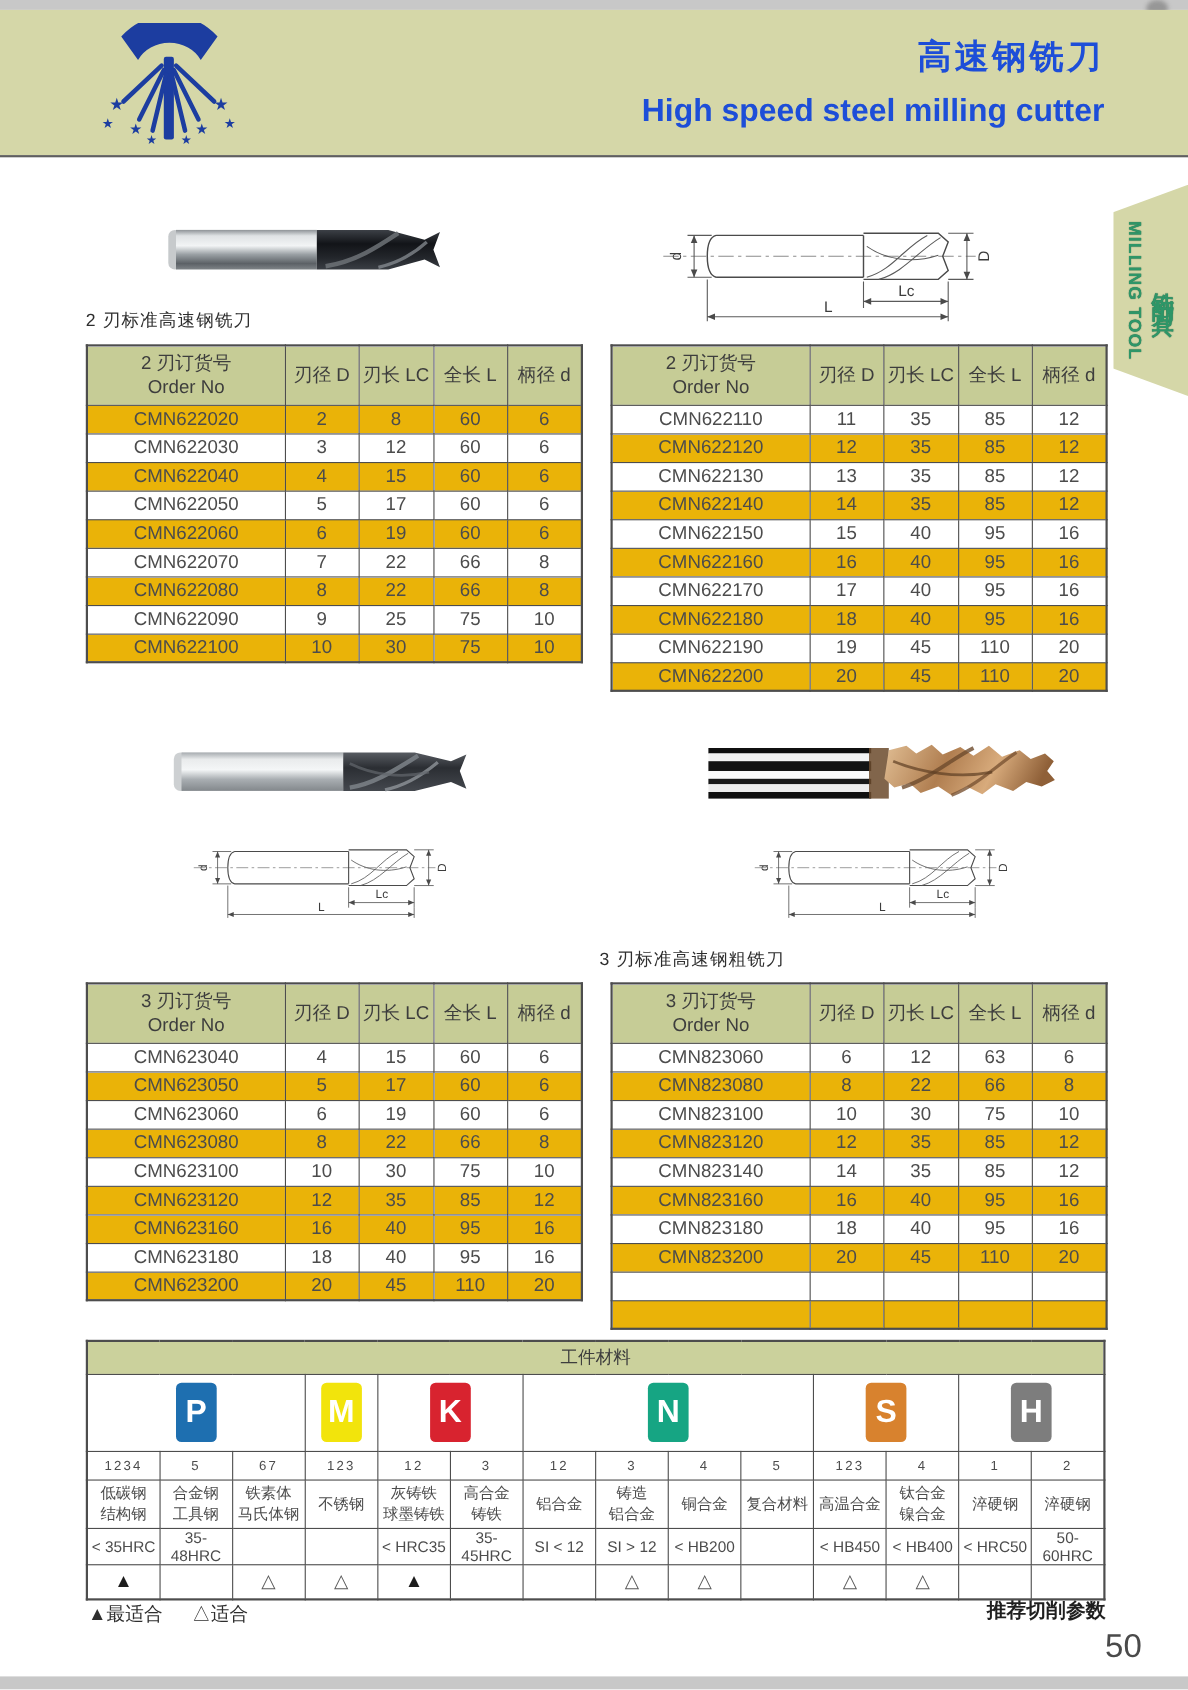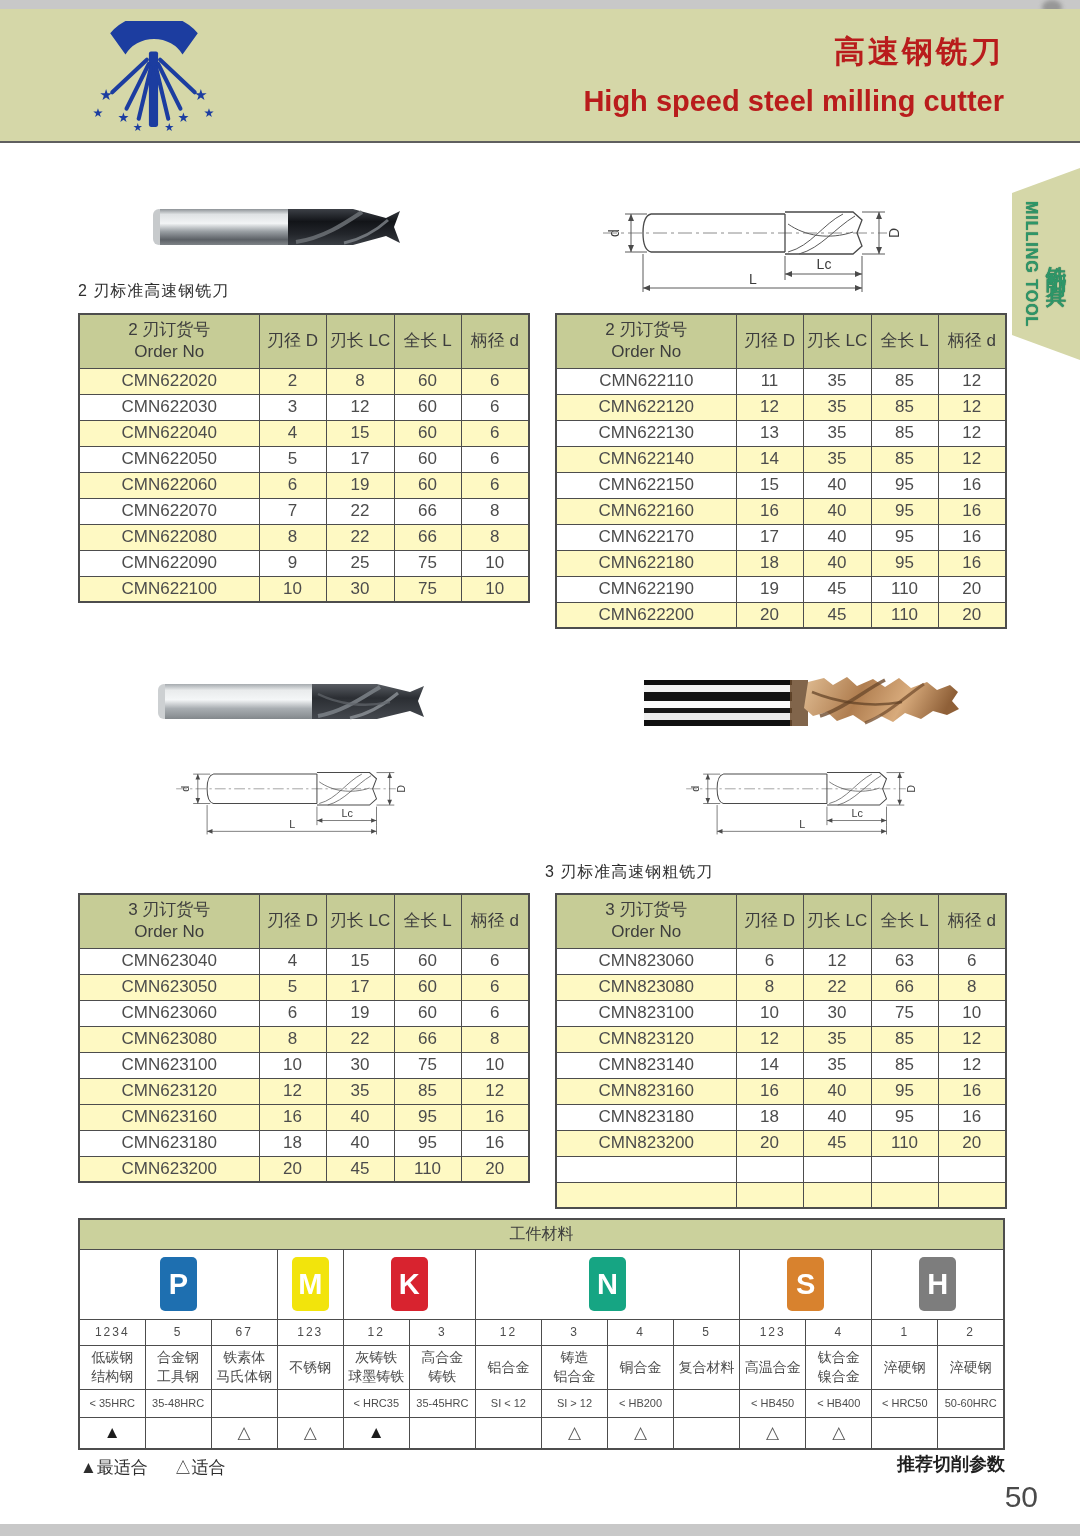--- a/index.html
+++ b/index.html
@@ -7,21 +7,21 @@
   body {
     position:relative; background:#ffffff; overflow:hidden;
     font-family:"Liberation Sans", sans-serif; color:#3f3f3f;
   }
   .top-bar { position:absolute; left:0; top:0; width:1080px; height:9px; background:#c8c8c8; }
   .bottom-bar { position:absolute; left:0; top:1524px; width:1080px; height:12px; background:#c8c8c8; }
 
   .header { position:absolute; left:0; top:9px; width:1080px; height:132px; background:#d5d7a8; }
   .header-rule { position:absolute; left:0; top:141px; width:1080px; height:2px; background:#5f5f5f; }
   .logo-wrap { position:absolute; left:86px; top:12px; width:136px; height:112px; }
-  .titles { position:absolute; right:76px; top:22px; text-align:right; color:#b91c1c; }
+  .titles { position:absolute; right:76px; top:22px; text-align:right; color:#1d4ed8; }
   .title-zh { font-size:31px; font-weight:bold; letter-spacing:3px; }
   .title-en { font-size:29px; font-weight:bold; margin-top:12px; }
   .smudge { position:absolute; left:1042px; top:0; width:20px; height:15px; border-radius:50%;
             background:rgba(90,90,90,.45); filter:blur(2px); }
 
   .side-tab {
     position:absolute; left:1012px; top:168px; width:68px; height:192px;
     background:#d5d7a8; clip-path:polygon(0 13%, 100% 0, 100% 100%, 0 87%);
     display:flex; flex-direction:row; align-items:center; justify-content:center; gap:4px;
   }
@@ -45,29 +45,29 @@
   .dg-arrow { fill:#4a4a4a; }
   .dg-label { font-family:"Liberation Sans",sans-serif; font-size:14px; fill:#3c3c3c; }
 
   table { border-collapse:collapse; table-layout:fixed; background:#ffffff; }
   .spec-table { position:absolute; width:450px; border:2px solid #4d4d4d; }
   .spec-table th, .spec-table td { border:1px solid #4d4d4d; text-align:center;
       font-size:17px; font-weight:normal; color:#4c4c4c; overflow:hidden; }
   .spec-table thead tr { height:54px; }
   .spec-table thead th { background:#c6cc96; color:#3d3d3d; line-height:1.3; }
   .spec-table tbody tr { height:26px; }
-  .spec-table tbody tr.alt { background:#fef9c3; }
+  .spec-table tbody tr.alt { background:#eab308; }
 
   .mat-table { position:absolute; left:78px; top:1218px; width:927px; border:2px solid #4d4d4d; }
   .mat-table td { border:1px solid #4d4d4d; text-align:center; color:#4c4c4c; overflow:hidden; }
   .mt-title td { height:30px; background:#cbd19c; font-size:16px; color:#3d3d3d; }
   .mt-badges td { height:70px; background:#ffffff; }
   .mt-num td { height:26px; font-size:12px; letter-spacing:2px; }
   .mt-name td { height:44px; font-size:14px; white-space:pre-line; line-height:1.35; }
-  .mt-hard td { height:28px; font-size:11px;margin-left:48px; }
+  .mt-hard td { height:28px; font-size:14px;margin-left:48px; }
   .mt-mark td { height:32px; font-size:17px; }
   .mt-mark td.solid { color:#1c1c1c; }
   .mt-mark td.hollow { color:#5a5a5a; }
   .mbadge { display:inline-flex; align-items:center; justify-content:center;
             width:37px; height:54px; border-radius:5px; font-size:29px; font-weight:bold; }
 
   .footer-legend { position:absolute; left:80px; top:1456px; font-size:17px; color:#2e2e2e; }
   .footer-legend span { margin-right:22px; }
   .footer-note { position:absolute; right:75px; top:1452px; font-size:18px; font-weight:bold; color:#1f1f1f; }
   .page-number { position:absolute; right:42px; top:1480px; font-size:30px; color:#4a4a4a; }

